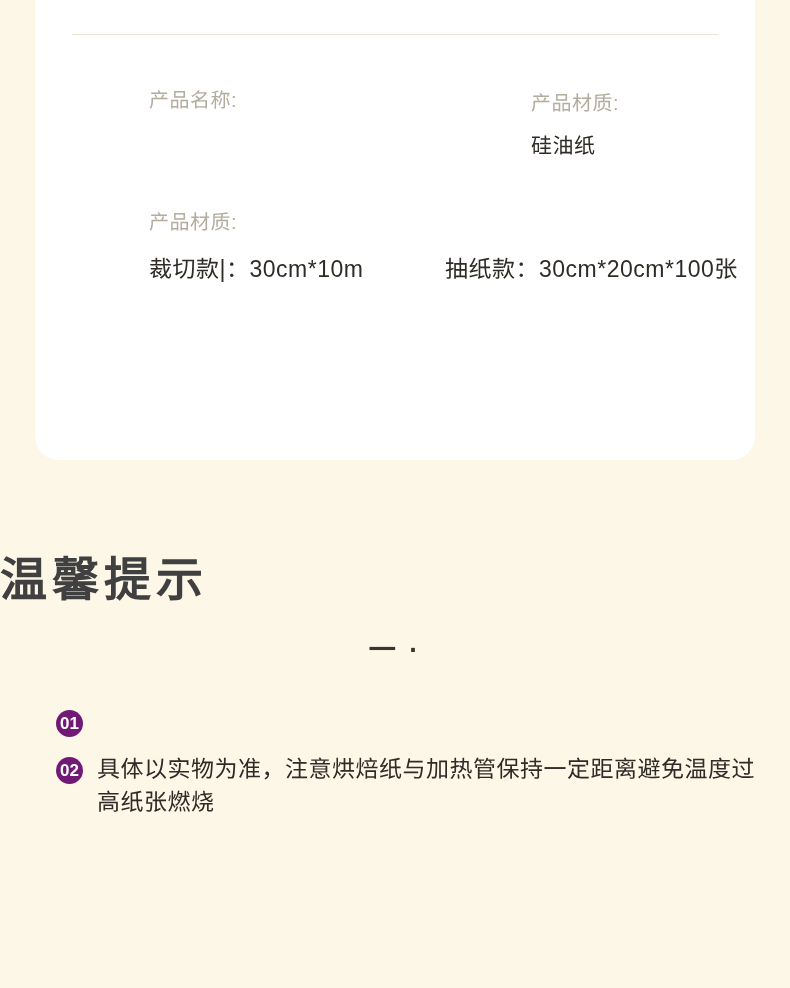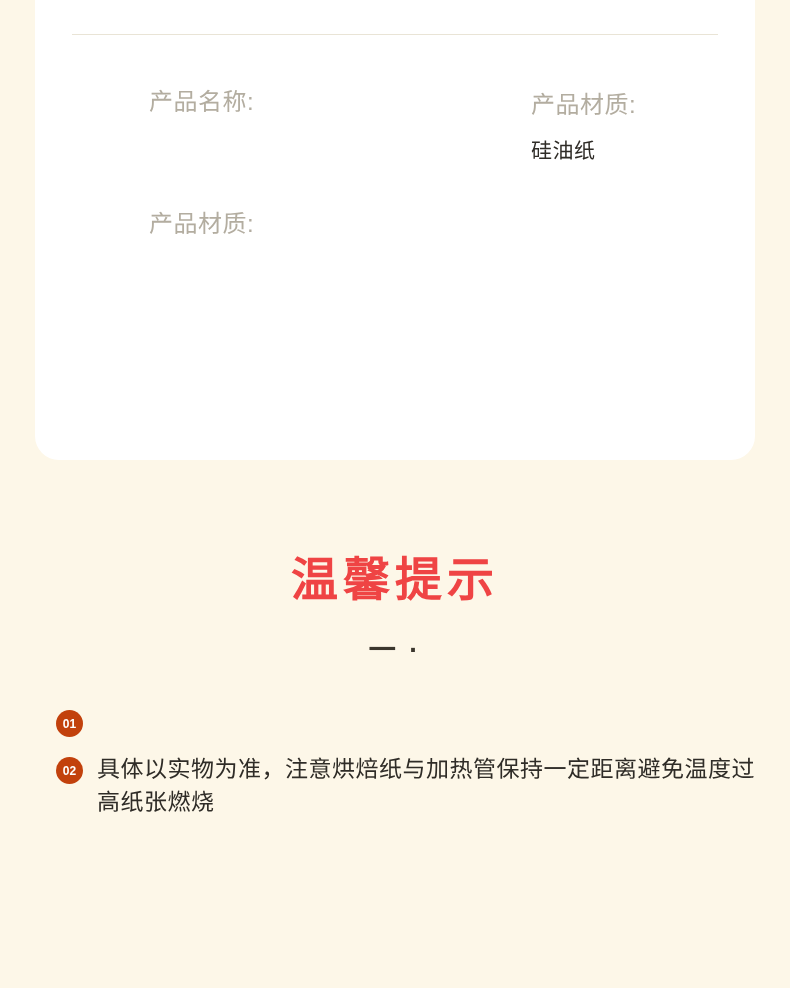--- a/index.html
+++ b/index.html
@@ -42,21 +42,21 @@
     top: 0;
     width: 100%;
     height: 100%;
   }
 
   .field {
     position: absolute;
   }
 
   .field-label {
-    font-size: 24px;
+    font-size: 20px;
     color: #b3ada0;
     letter-spacing: 0.5px;
     line-height: 1.2;
     white-space: nowrap;
   }
 
   .field-value {
     font-size: 21px;
     color: #2f2c27;
     letter-spacing: 0.5px;
@@ -94,24 +94,23 @@
     letter-spacing: 0.6px;
     white-space: nowrap;
   }
 
   
   .tips-title {
     position: absolute;
     left: 0;
     top: 552px;
     width: 790px;
-    text-align: center;
     font-size: 47px;
     font-weight: bold;
-    color: #ef4444;
+    color: #404040;
     letter-spacing: 5px;
     line-height: 1.2;
   }
 
   .tips-sub {
     position: absolute;
     left: 0;
     top: 628px;
     width: 790px;
     text-align: center;
@@ -132,23 +131,23 @@
     display: flex;
     align-items: flex-start;
     margin-bottom: 16px;
   }
 
   .tip-num {
     flex: 0 0 auto;
     width: 27px;
     height: 27px;
     border-radius: 50%;
-    background: #c2410c;
+    background: #701a75;
     color: #ffffff;
-    font-size: 12px;
+    font-size: 17px;
     font-weight: bold;
     display: flex;
     align-items: center;
     justify-content: center;
     margin-top: 4px;
   }
 
   .tip-text {
     margin-left: 14px;
     font-size: 23px;
@@ -171,20 +170,24 @@
 
     <div class="field" id="field-material">
       <div class="field-label">产品材质:</div>
       <div class="field-value">硅油纸</div>
     </div>
 
     <div class="field" id="field-spec">
       <div class="field-label">产品材质:</div>
     </div>
 
+    <div class="spec-values">
+      <div class="sv first">裁切款|：30cm*10m</div>
+      <div class="sv">抽纸款：30cm*20cm*100张</div>
+    </div>
 
 
   </div>
 </div>
 
 <div class="tips-title">温馨提示</div>
 <div class="tips-sub">一 ·</div>
 
 <div class="tips-list">
   <div class="tip-item">

